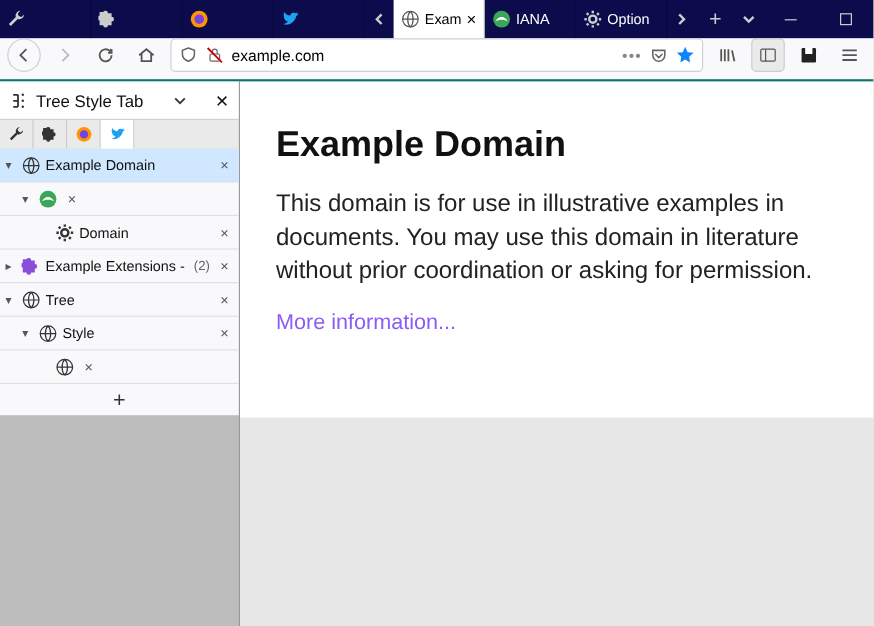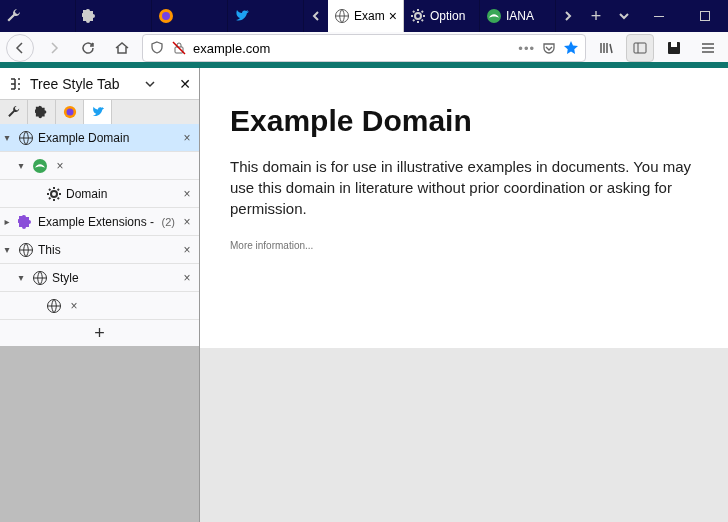--- a/index.html
+++ b/index.html
@@ -7,21 +7,21 @@
 .titlebar{height:32px;background:#0c0c4d;display:flex;align-items:stretch;color:#fff}
 .tab-row{display:flex;align-items:stretch;flex:0 0 auto}
 .tab-arrow{width:24px;display:flex;align-items:center;justify-content:center;color:#ccc;cursor:pointer}
 .ttab{width:76px;display:flex;align-items:center;padding:0 6px;gap:4px;border-right:1px solid rgba(0,0,0,.2);cursor:pointer}
 .ttab.active{background:#fff;color:#000}
 .ttab svg,.ttab .fav{width:16px;height:16px;flex-shrink:0}
 .ttab .lbl{flex:1;overflow:hidden;white-space:nowrap;font-size:12px}
 .win-controls{margin-left:auto;display:flex}
 .wbtn{width:46px;display:flex;align-items:center;justify-content:center;color:#ccc;cursor:pointer;font-size:12px}
 .newtab{width:32px;display:flex;align-items:center;justify-content:center;color:#ccc;cursor:pointer;font-size:18px}
-.toolbar{height:36px;background:#f9f9fb;border-bottom:6px solid #0f766e;display:flex;align-items:flex-end;padding:0 6px;gap:6px}
+.toolbar{height:36px;background:#f9f9fb;border-bottom:2px solid #0f766e;display:flex;align-items:flex-start;padding:0 6px;gap:6px}
 .tbtn{width:28px;height:28px;display:flex;align-items:center;justify-content:center;border-radius:4px;cursor:pointer;color:#555}
 .tbtn.disabled{color:#bbb}
 .url{flex:1;height:28px;border:1px solid #d0d0d6;border-radius:4px;background:#fff;display:flex;align-items:center;padding:0 6px;gap:6px}
 .url input{border:0;outline:0;flex:1;font-size:13px;background:transparent}
 .main{display:flex;height:454px}
 .sidebar{width:200px;background:#bdbdbd;display:flex;flex-direction:column;border-right:1px solid #999}
 .side-head{height:32px;background:#fff;display:flex;align-items:center;padding:0 8px;gap:6px;border-bottom:1px solid #d0d0d0;font-size:14px}
 .side-head .ttl{flex:1}
 .side-pin{display:flex;background:#eaeaea}
 .side-pin .pin{flex:0 0 28px;height:24px;display:flex;align-items:center;justify-content:center;border-right:1px solid #ccc;cursor:pointer}
@@ -32,22 +32,22 @@
 .trow .tw{width:14px;text-align:center;color:#555;font-size:10px}
 .trow .fav{width:16px;height:16px;margin:0 4px;flex-shrink:0}
 .trow .tl{flex:1;overflow:hidden;white-space:nowrap}
 .trow .cnt{color:#666;margin:0 4px;font-size:11px}
 .trow .cx{width:16px;text-align:center;color:#555}
 .ind1{padding-left:14px}.ind2{padding-left:28px}
 .addtab{height:26px;display:flex;align-items:center;justify-content:center;font-size:18px;color:#333;cursor:pointer}
 .content{flex:1;display:flex;flex-direction:column}
 .page{background:#fff;margin:0;padding:36px 30px;min-height:280px}
 .page h1{font-size:30px;font-weight:700;margin-bottom:18px}
-.page p{font-size:15px;line-height:1.4;margin-bottom:18px;color:#222}
-.page a{color:#737373;text-decoration:none;font-size:10px}
+.page p{font-size:20px;line-height:1.4;margin-bottom:18px;color:#222}
+.page a{color:#8b5cf6;text-decoration:none;font-size:18px}
 svg{display:block}
 .close-x{font-size:14px;line-height:1}
 .blue{fill:#1da1f2}.purple{fill:#8a4ed9}
 </style>
 </head>
 <body>
 
 <div class="titlebar">
   <div class="tab-row">
     <div class="ttab">
@@ -79,31 +79,31 @@
     <div class="ttab active">
       <svg class="fav" viewBox="0 0 16 16">
           <circle cx="8" cy="8" r="6.5" fill="none" stroke="#555"></circle>
           <path fill="none" stroke="#555" d="M1.5 8h13M8 1.5c3 3 3 10 0 13M8 1.5c-3 3-3 10 0 13"></path>
         </svg>
       <span class="lbl">Example</span>
       <span class="close-x">×</span>
     </div>
     <div class="ttab">
       <svg class="fav" viewBox="0 0 16 16">
+          <circle cx="8" cy="8" r="7" fill="#3aa757"></circle>
+          <path fill="#fff" d="M3 10c2-5 8-5 10 0-2-2-8-2-10 0z"></path>
+        </svg>
+      <span class="lbl">IANA</span>
+    </div>
+    <div class="ttab">
+      <svg class="fav" viewBox="0 0 16 16">
           <circle cx="8" cy="8" r="3" fill="none" stroke="#ccc" stroke-width="2"></circle>
           <path stroke="#ccc" stroke-width="2" d="M8 1v2M8 13v2M1 8h2M13 8h2M3 3l1.4 1.4M11.6 11.6L13 13M3 13l1.4-1.4M11.6 4.4L13 3"></path>
         </svg>
       <span class="lbl">Option</span>
-    </div>
-    <div class="ttab">
-      <svg class="fav" viewBox="0 0 16 16">
-          <circle cx="8" cy="8" r="7" fill="#3aa757"></circle>
-          <path fill="#fff" d="M3 10c2-5 8-5 10 0-2-2-8-2-10 0z"></path>
-        </svg>
-      <span class="lbl">IANA</span>
     </div>
     <div class="tab-arrow">
         <svg width="10" height="10" viewBox="0 0 10 10">
           <path fill="none" stroke="#ccc" stroke-width="2" d="M3 1l4 4-4 4"></path>
         </svg>
       </div>
     <div class="newtab">+</div>
     <div class="tab-arrow">
         <svg width="10" height="10" viewBox="0 0 10 10">
           <path fill="none" stroke="#ccc" stroke-width="2" d="M1 3l4 4 4-4"></path>
@@ -262,21 +262,21 @@
         <span class="tl">Example Extensions -</span>
         <span class="cnt">(2)</span>
         <span class="cx">×</span>
       </div>
       <div class="trow">
         <span class="tw">▾</span>
         <svg class="fav" viewBox="0 0 16 16">
             <circle cx="8" cy="8" r="6.5" fill="none" stroke="#333"></circle>
             <path fill="none" stroke="#333" d="M1.5 8h13M8 1.5c3 3 3 10 0 13M8 1.5c-3 3-3 10 0 13"></path>
           </svg>
-        <span class="tl">This</span>
+        <span class="tl">Tree</span>
         <span class="cx">×</span>
       </div>
       <div class="trow ind1">
         <span class="tw">▾</span>
         <svg class="fav" viewBox="0 0 16 16">
             <circle cx="8" cy="8" r="6.5" fill="none" stroke="#333"></circle>
             <path fill="none" stroke="#333" d="M1.5 8h13M8 1.5c3 3 3 10 0 13M8 1.5c-3 3-3 10 0 13"></path>
           </svg>
         <span class="tl">Style</span>
         <span class="cx">×</span>

